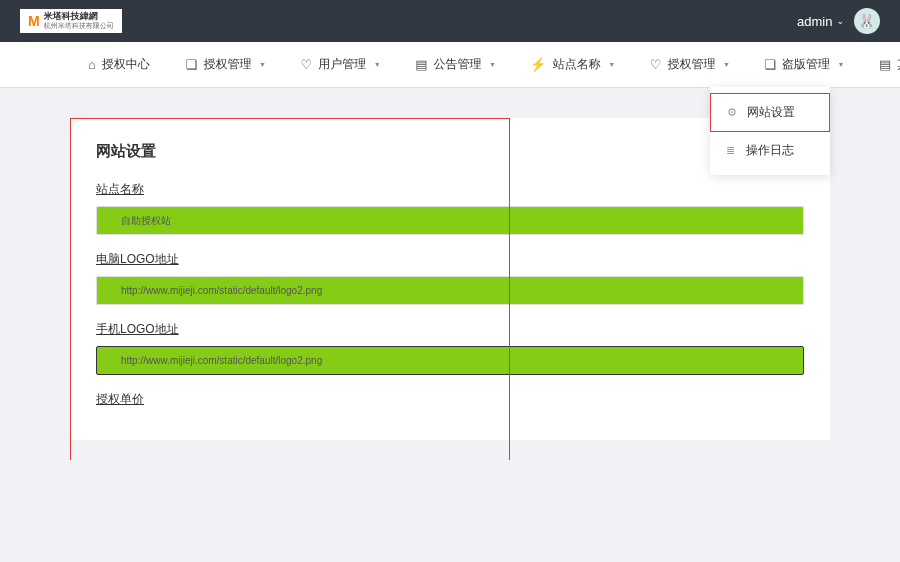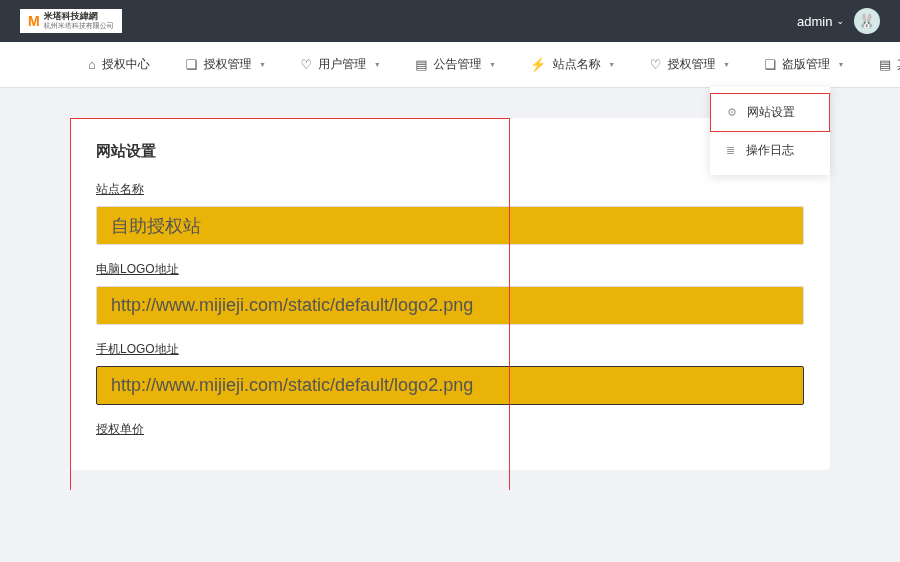--- a/index.html
+++ b/index.html
@@ -25,21 +25,21 @@
     .dropdown-item.active { border: 1.5px solid #e53935; }
     .dropdown-item .dico { color: #999; font-size: 11px; width: 10px; }
     
     .content-wrap { padding: 30px 70px 20px; }
     .card { background: #fff; border-radius: 3px; padding: 24px 26px 16px; position: relative; }
     .red-box { position: absolute; top: 0; left: 0; width: 440px; height: 435px; border: 1.5px solid #e53935; pointer-events: none; }
     .card-title { font-size: 15px; font-weight: bold; margin-bottom: 20px; }
     
     .form-group { margin-bottom: 16px; text-decoration: underline; }
     .form-label { font-size: 12px; color: #333; margin-bottom: 8px; display: block; }
-    .form-input { width: 100%; padding: 8px 14px; border: 1px solid #ddd; border-radius: 2px; font-size: 18px; color: #555; background: #eab308; font-family: inherit; }
+    .form-input { width: 100%; padding: 8px 24px; border: 1px solid #ddd; border-radius: 2px; font-size: 10px; color: #555; background: #84cc16; font-family: inherit; }
     .form-textarea { width: 100%; padding: 8px 10px; border: 1px solid #ddd; border-radius: 2px; font-size: 12px; color: #555; background: #fff; min-height: 44px; resize: vertical; font-family: inherit; }
   </style>
 </head>
 <body>
 
 <div class="topbar">
   <div class="logo-box">
     <span class="logo-icon">M</span>
     <div class="logo-text">
       <div class="line1">米塔科技緯網</div>

